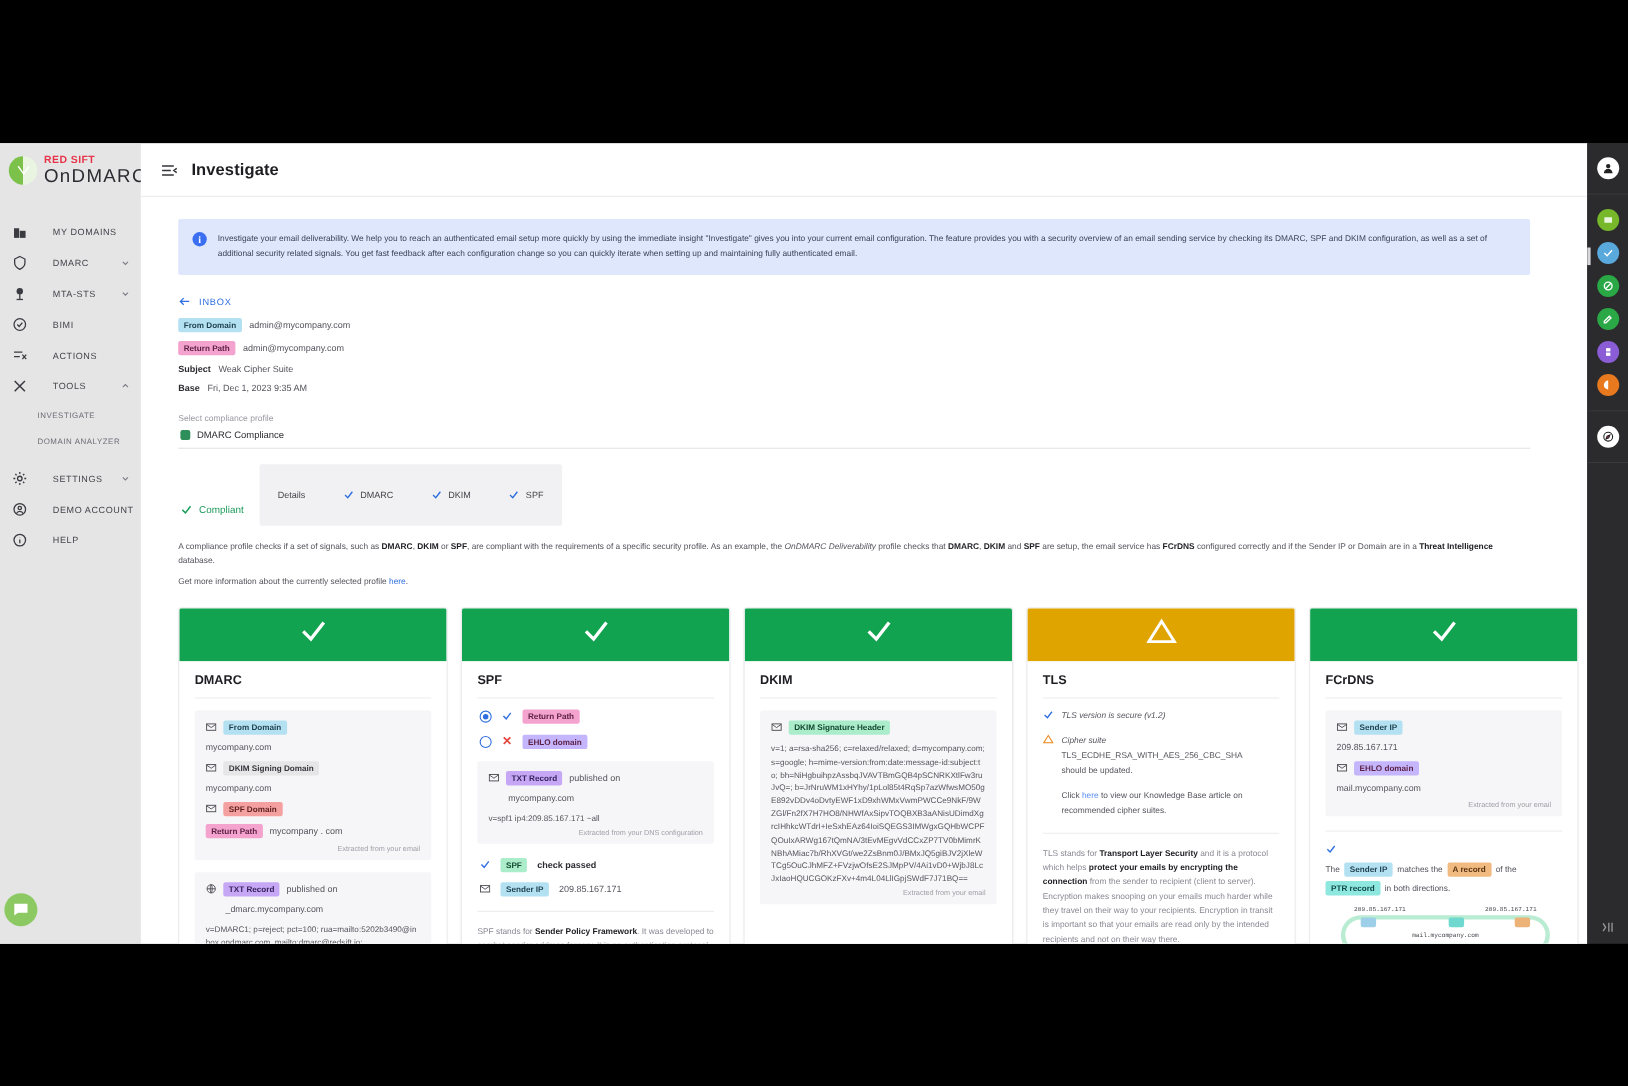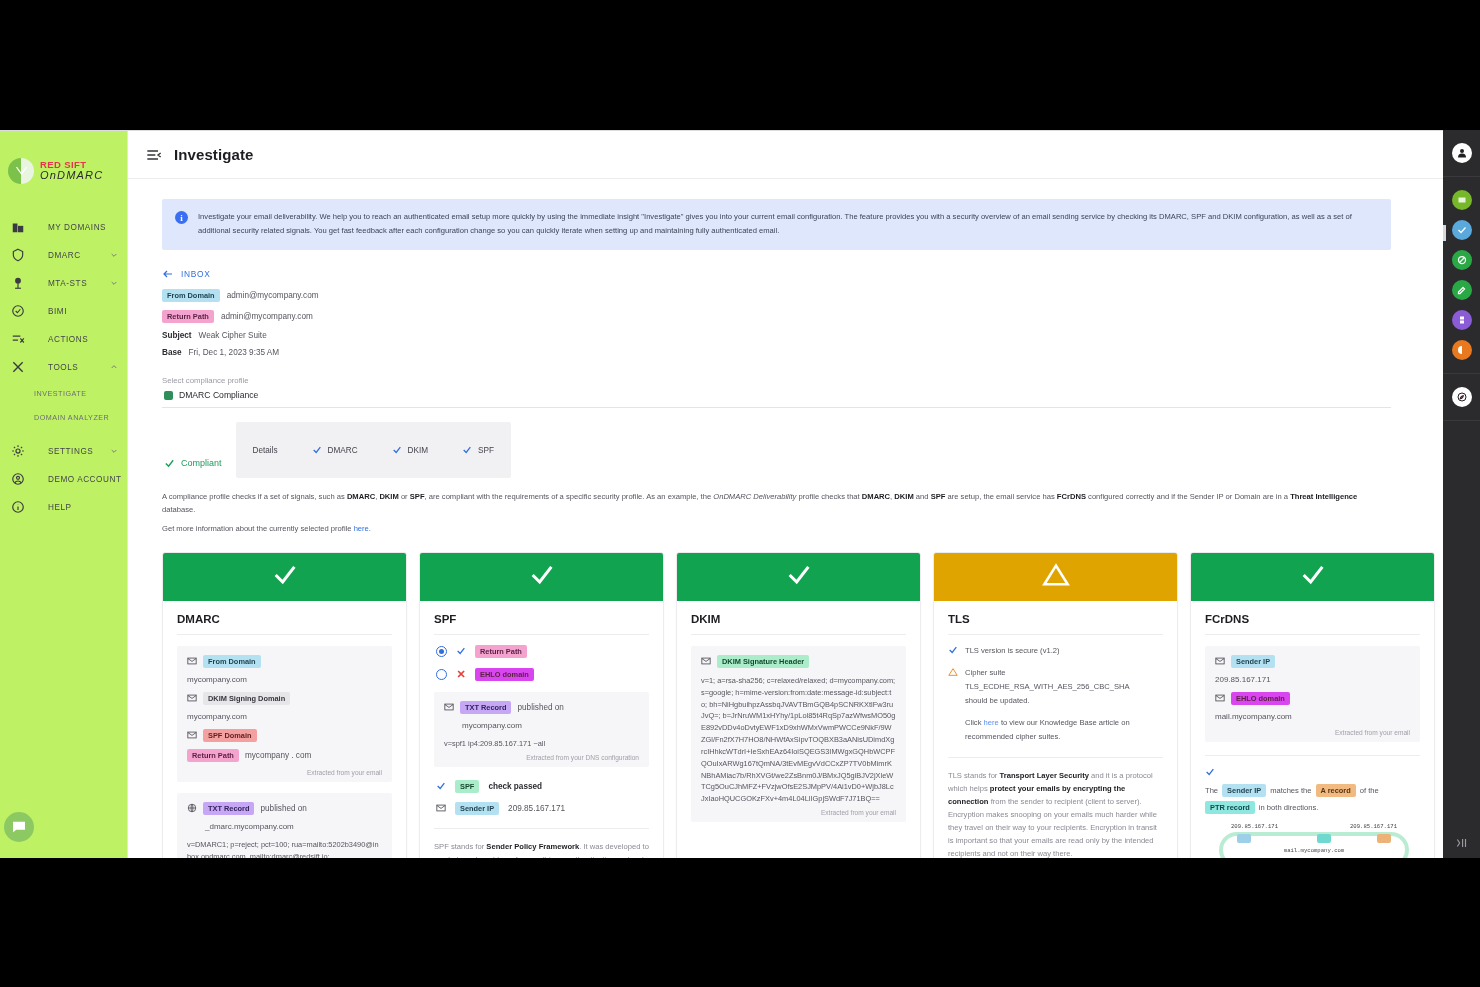--- a/index.html
+++ b/index.html
@@ -7,30 +7,30 @@
     font-family:"Liberation Sans", sans-serif; }
 
   .screen { position:relative; width:1480px; height:987px; background:#000; }
 
   
   .app { position:absolute; left:0; top:130px; width:1443px; height:728px;
          background:#ffffff; display:flex; overflow:hidden;
          border-top:1px solid #dcdcdc; }
 
   
-  .sidebar { width:128px; flex:0 0 128px; background:#bef264; border-right:1px solid #e4e4e7;
-             padding-top:16px; position:relative; }
+  .sidebar { width:128px; flex:0 0 128px; background:#e5e5e5; border-right:1px solid #e4e4e7;
+             padding-top:0; position:relative; }
   .logo-row { height:48px; display:flex; align-items:center; gap:6px; padding:0 8px; }
   .logo-mark { width:26px; height:26px; border-radius:50%; flex:0 0 26px;
                background:linear-gradient(90deg,#7cc24a 0 50%,#e9f5e0 50% 100%);
                position:relative; display:flex; align-items:center; justify-content:center; }
   .logo-mark svg { width:15px; height:15px; }
   .logo-text { line-height:1.05; }
   .logo-top { font-size:9.5px; font-weight:700; color:#e8344a; letter-spacing:.4px; }
-  .logo-bot { font-size:11px; font-weight:400; color:#2b2b31; letter-spacing:1.2px;font-style:italic; }
+  .logo-bot { font-size:17px; font-weight:400; color:#2b2b31; letter-spacing:1.2px; }
 
   .nav { margin-top:18px; }
   .nav-item { display:flex; align-items:center; gap:23px; height:28px; padding:0 10px;
               cursor:pointer; position:relative; }
   .nav-ico { width:15px; height:15px; flex:0 0 15px; color:#3b3b42; display:flex;
              align-items:center; justify-content:center; }
   .nav-ico svg { width:14px; height:14px; display:block; }
   .nav-label { font-size:8.2px; letter-spacing:.55px; color:#44444c; text-transform:uppercase;
                white-space:nowrap; }
   .chev { position:absolute; right:9px; width:8px; height:8px; color:#7b7b85; }
@@ -73,21 +73,21 @@
 
   .meta { margin-top:9px; }
   .meta-row { display:flex; align-items:center; gap:7px; margin-bottom:8px; }
   .tag { font-size:7.4px; font-weight:700; padding:2px 5px; border-radius:2px; white-space:nowrap; }
   .t-fromdomain { background:#b4e1f2; color:#1d3f4d; }
   .t-returnpath  { background:#f4a3cf; color:#5a1f42; }
   .t-spfdomain   { background:#f5a0a0; color:#5c1f1f; }
   .t-dkimsign    { background:#e6e6e9; color:#36363c; }
   .t-txtrecord   { background:#c6a7f5; color:#36225c; }
   .t-senderip    { background:#b4e1f2; color:#1d3f4d; }
-  .t-ehlo        { background:#d946ef; color:#5a1f42; }
+  .t-ehlo        { background:#c4b5fd; color:#5a1f42; }
   .t-dkimhdr     { background:#abeccb; color:#14492f; }
   .t-spf         { background:#abeccb; color:#14492f; }
   .t-ptr         { background:#8fe8e0; color:#11484a; }
   .t-arecord     { background:#f0ba81; color:#5a3412; }
   .meta-val { font-size:8.2px; color:#55555e; }
   .meta-lbl { font-size:8.2px; color:#2b2b31; font-weight:700; }
 
   .profile-lbl { font-size:7.8px; color:#9a9aa4; margin-top:19px; }
   .profile-sel { display:flex; align-items:center; gap:6px; padding:5px 0 7px 2px;
                  border-bottom:1px solid #e4e4e8; cursor:pointer; }
@@ -132,21 +132,21 @@
   .radio-row { display:flex; align-items:center; gap:9px; margin:10px 0 0 2px; cursor:pointer; }
   .radio { width:11px;height:11px;border-radius:50%;border:1.6px solid #2f6fe0;flex:0 0 11px;
            display:flex;align-items:center;justify-content:center; }
   .radio.on::after { content:""; width:5px;height:5px;border-radius:50%;background:#2f6fe0; }
   .ck-blue { width:10px;height:10px;color:#2f6fe0; flex:0 0 10px;}
   .ck-blue svg{width:10px;height:10px;display:block;}
   .x-red { width:10px;height:10px;color:#e2443c; flex:0 0 10px; font-size:11px; line-height:10px;
            text-align:center; font-weight:700;}
 
   .check-line { display:flex; align-items:flex-start; gap:7px; margin-top:10px; }
-  .check-line .txt { font-size:7.6px; color:#55555e; line-height:1.65; }
+  .check-line .txt { font-size:7.6px; color:#55555e; line-height:1.65;font-style:italic; }
   .warn-tri { width:10px;height:10px;color:#e8881f;flex:0 0 10px; }
   .warn-tri svg{width:10px;height:10px;display:block;}
   .sub-ind { font-size:7.6px; color:#55555e; line-height:1.85; padding-left:17px; }
   .sub-ind a { color:#5b8ef0; text-decoration:none; }
 
   .divider { height:1px; background:#ededf0; margin:13px 0 0 0; }
   .desc { font-size:7.6px; line-height:1.72; color:#8a8a94; margin-top:11px; }
   .desc b { color:#1d1d22; }
 
   .fc-line { display:flex; align-items:flex-start; gap:7px; margin-top:11px; flex-wrap:wrap; }

